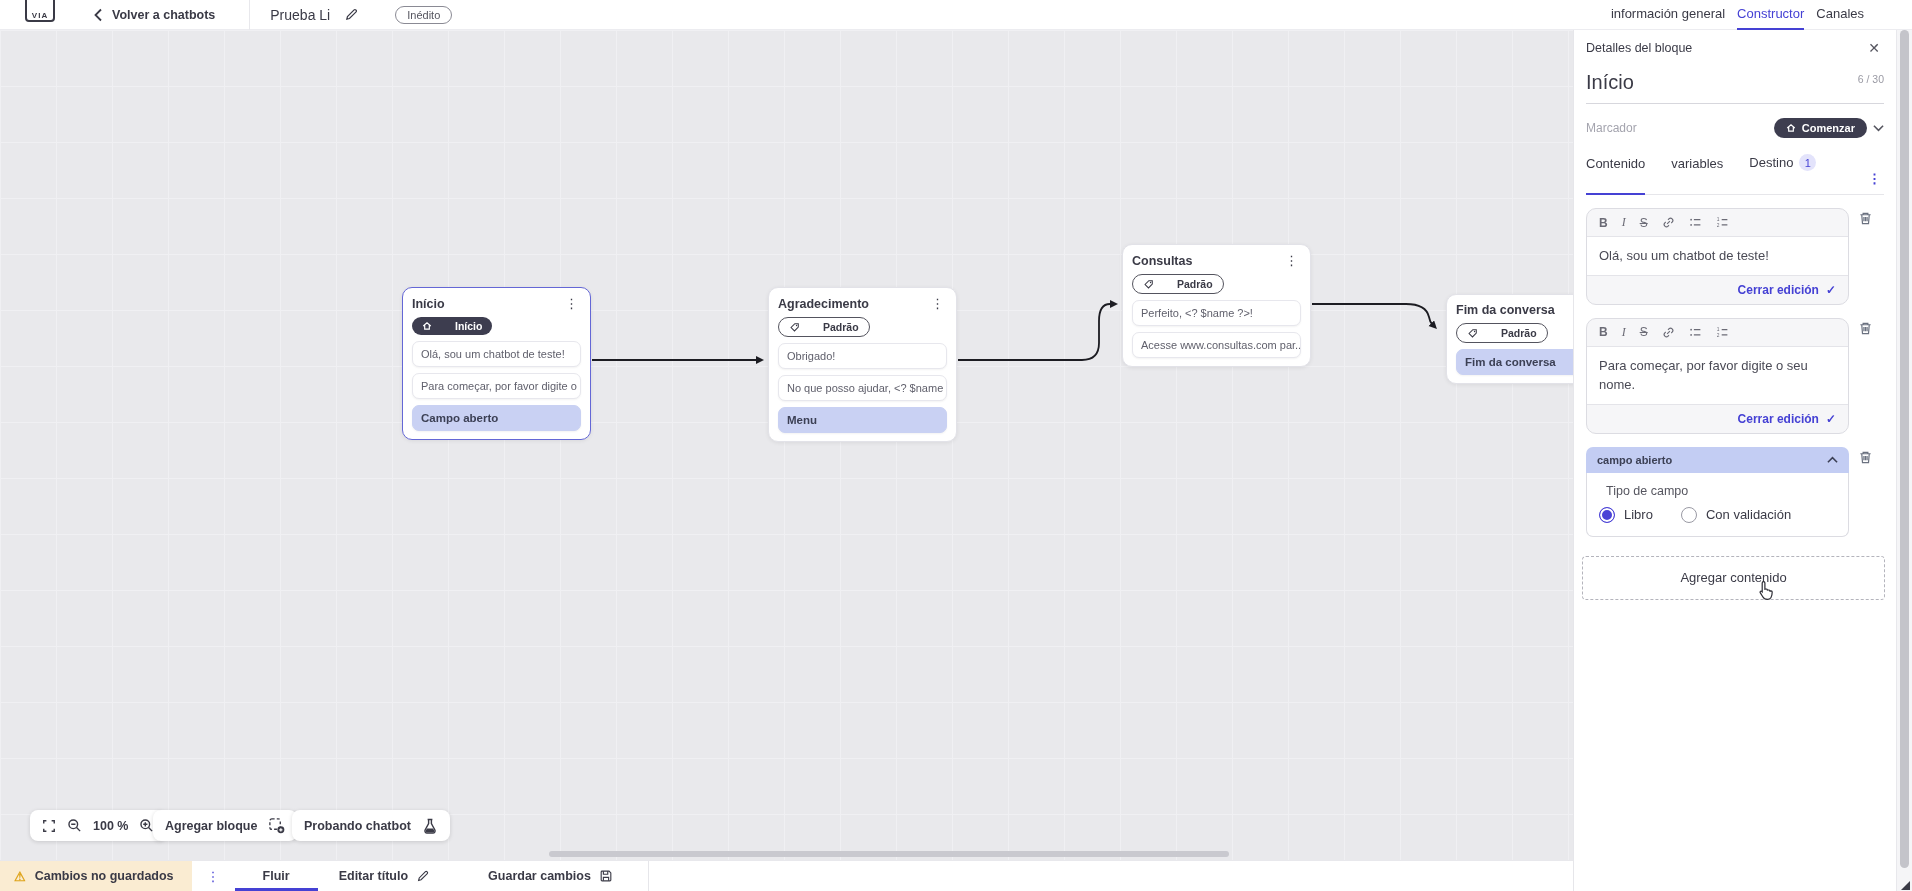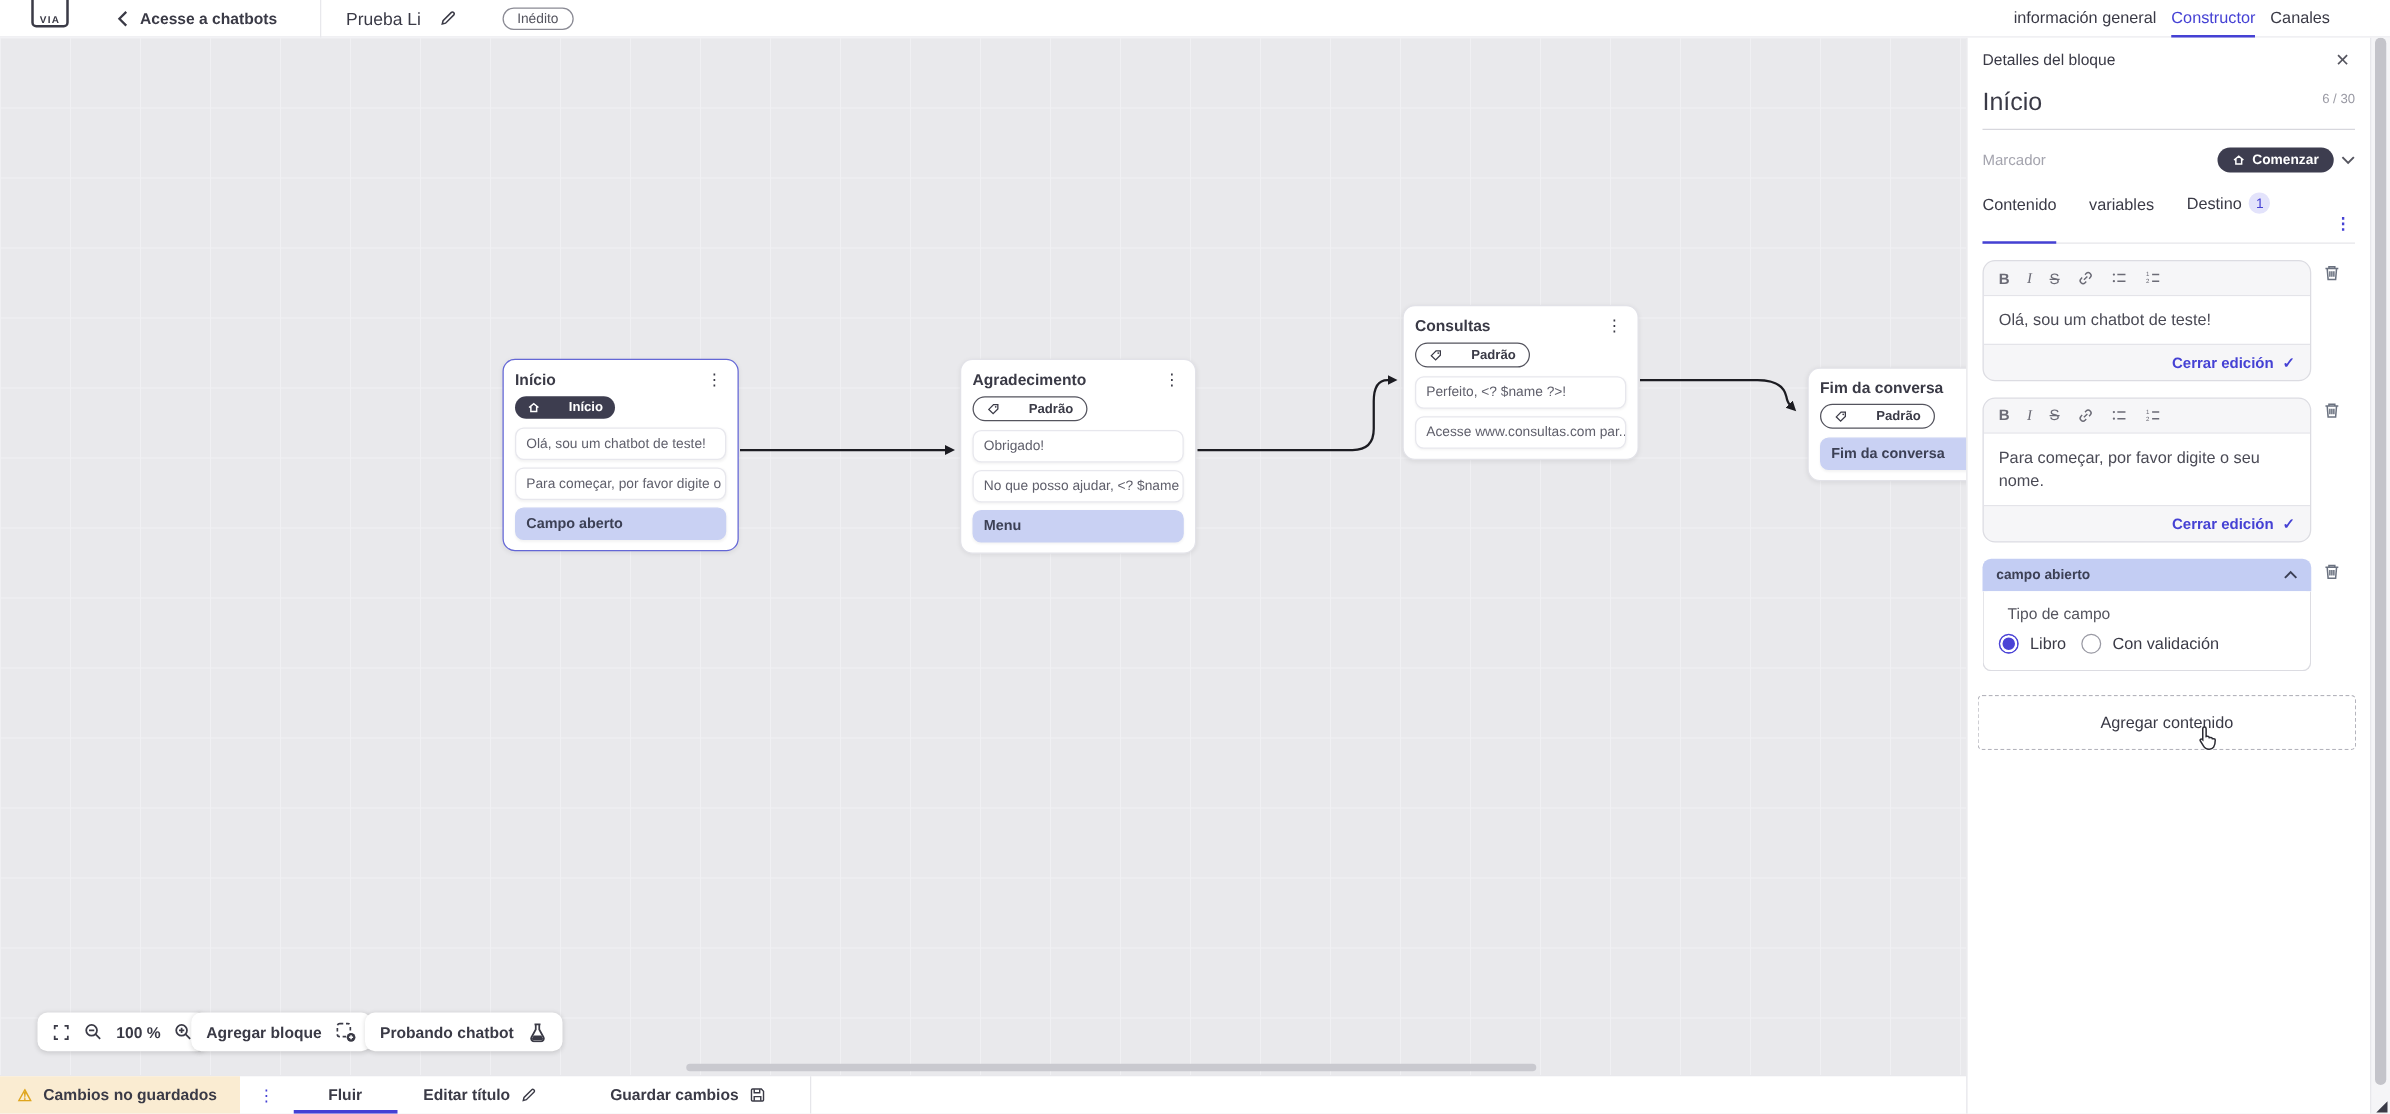--- a/index.html
+++ b/index.html
@@ -62,21 +62,21 @@
   .ed-i{font-style:italic;font-family:"Liberation Serif",serif;}
   .ed-s{text-decoration:line-through;}
   .ed-text{background:#fff;padding:9px 12px;font-size:13px;color:#4a4a55;border-bottom:1px solid #e4e4e9;line-height:1.5;cursor:text;}
   .ed-foot{padding:7px 12px;display:flex;justify-content:flex-end;align-items:center;font-size:12px;color:#4541d4;font-weight:bold;gap:7px;cursor:pointer;}
   .trash{margin-top:3px;cursor:pointer;display:flex;}
 
   .cfield{flex:0 0 263px;border-radius:8px;box-sizing:border-box;}
   .cfield-head{background:#c3cdf3;border-radius:7px 7px 0 0;padding:7px 11px;display:flex;justify-content:space-between;align-items:center;font-size:11px;font-weight:bold;color:#3c4055;cursor:pointer;}
   .cfield-body{border:1px solid #dcdce2;border-top:none;border-radius:0 0 7px 7px;background:#fff;padding:11px 12px 13px;}
   .cfield-type-label{font-size:12.5px;color:#55555f;margin-left:7px;}
-  .radio-row{display:flex;align-items:center;gap:12px;margin-top:9px;}
+  .radio-row{display:flex;align-items:center;gap:28px;margin-top:9px;}
   .radio-opt{display:flex;align-items:center;gap:9px;cursor:pointer;font-size:13px;color:#3a3a46;}
   .radio{width:14px;height:14px;border-radius:50%;border:1.6px solid #9a9aa4;background:#fff;flex:0 0 auto;}
   .radio.sel{border-color:#4b43d6;background:#4b43d6;box-shadow:inset 0 0 0 2px #fff;}
   .cfield-helper{margin-top:11px;font-size:12.5px;color:#a8a8b2;line-height:1.45;}
   .add-btn{position:relative;margin:19px 11px 0 8px;border:1.5px dashed #b4b4bc;border-radius:4px;height:42px;display:flex;align-items:center;justify-content:center;font-size:13px;color:#3a3a46;cursor:pointer;background:#fff;}
   .hand-cursor{position:absolute;left:170px;top:21px;}
 
   
   .vscroll{position:absolute;right:0;top:30px;width:16px;height:861px;background:#f5f5f7;border-left:1px solid #e8e8ec;z-index:6;box-sizing:border-box;}
   .vscroll-thumb{position:absolute;left:3px;top:0;width:9px;height:838px;background:#c4c4ca;border-radius:5px;cursor:pointer;}
@@ -375,21 +375,21 @@
       </span>
     </div>
   </div>
 
   <div class="topbar">
     <div class="logo">VIA</div>
     <div class="back-group">
       <svg width="10" height="14" viewBox="0 0 10 14" fill="none" stroke="#3a3a46" stroke-width="1.8">
           <path d="M8 1.5 L2.5 7 L8 12.5"></path>
         </svg>
-      <span class="back-label">Acesse a chatbots</span>
+      <span class="back-label">Volver a chatbots</span>
     </div>
     <div class="tb-divider"></div>
     <span class="tb-title">Prueba Li</span>
     <span class="tb-pencil">
       <svg width="15" height="15" viewBox="0 0 16 16" fill="none" stroke="#3a3a46" stroke-width="1.3">
           <path d="M3 13 L3.7 10.2 L10.8 3.1 a1.2 1.2 0 0 1 1.7 0 l.4 .4 a1.2 1.2 0 0 1 0 1.7 L5.8 12.3 Z"></path>
         </svg>
     </span>
     <span class="pill-inedito">Inédito</span>
     <div class="top-tabs">

